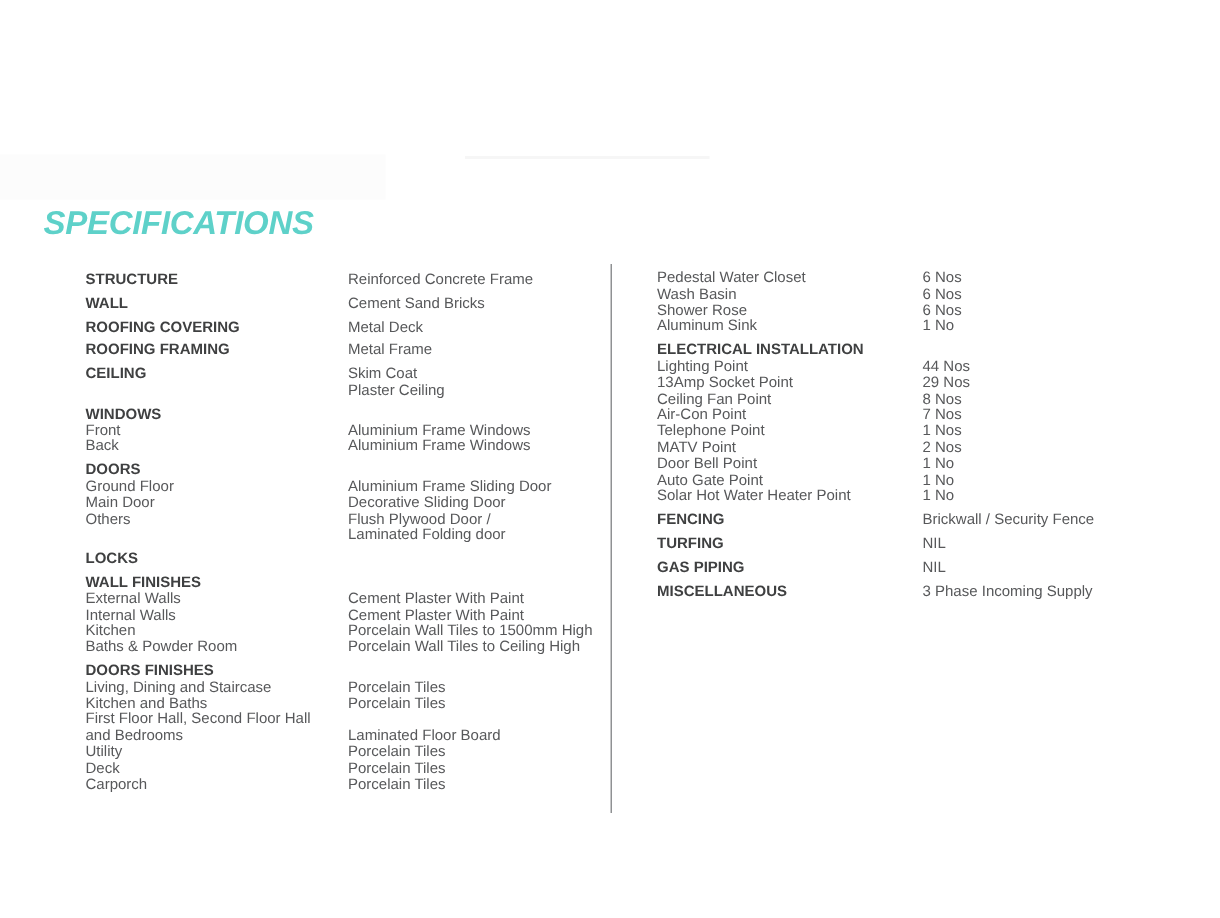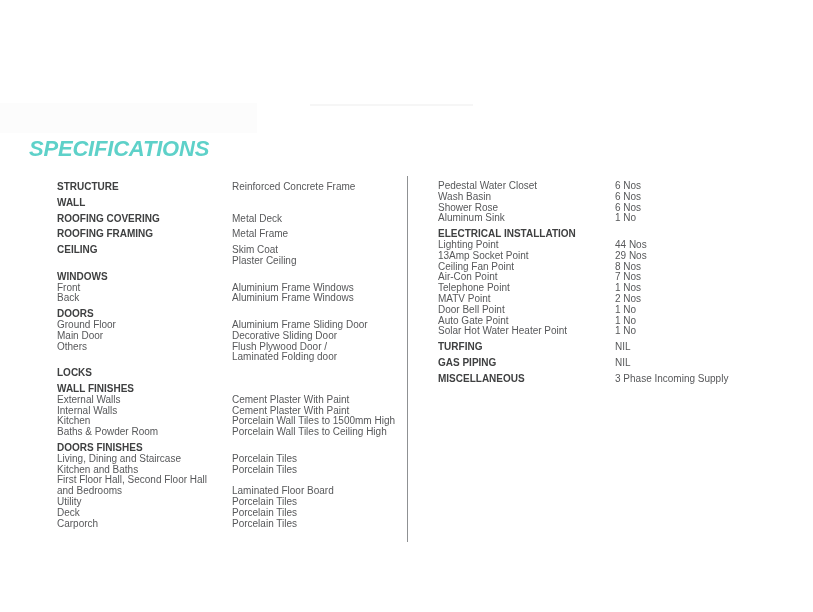--- a/index.html
+++ b/index.html
@@ -75,20 +75,21 @@
     <div class="section">
       <div class="row">
         <div class="cell label heading">STRUCTURE</div>
         <div class="cell value">Reinforced Concrete Frame</div>
       </div>
     </div>
 
     <div class="section">
       <div class="row">
         <div class="cell label heading">WALL</div>
+        <div class="cell value">Cement Sand Bricks</div>
       </div>
     </div>
 
     <div class="section">
       <div class="row">
         <div class="cell label heading">ROOFING COVERING</div>
         <div class="cell value">Metal Deck</div>
       </div>
     </div>
 
@@ -245,20 +246,26 @@
       <div class="row">
         <div class="cell label">Auto Gate Point</div>
         <div class="cell value">1 No</div>
       </div>
       <div class="row">
         <div class="cell label">Solar Hot Water Heater Point</div>
         <div class="cell value">1 No</div>
       </div>
     </div>
 
+    <div class="section">
+      <div class="row">
+        <div class="cell label heading">FENCING</div>
+        <div class="cell value">Brickwall / Security Fence</div>
+      </div>
+    </div>
 
     <div class="section">
       <div class="row">
         <div class="cell label heading">TURFING</div>
         <div class="cell value">NIL</div>
       </div>
     </div>
 
     <div class="section">
       <div class="row">

